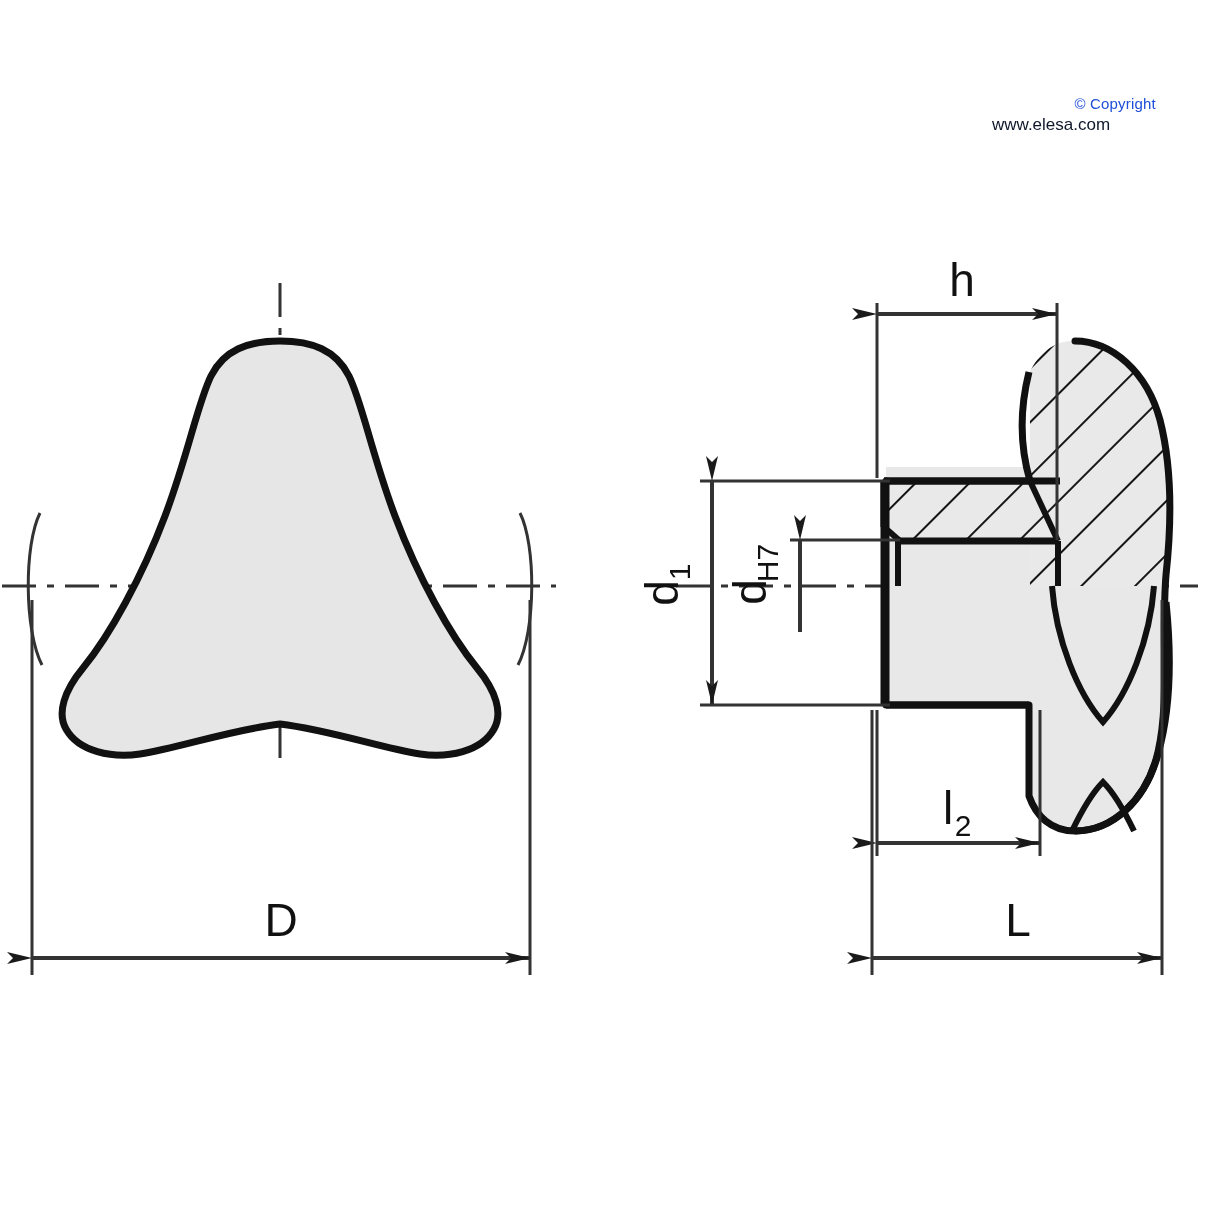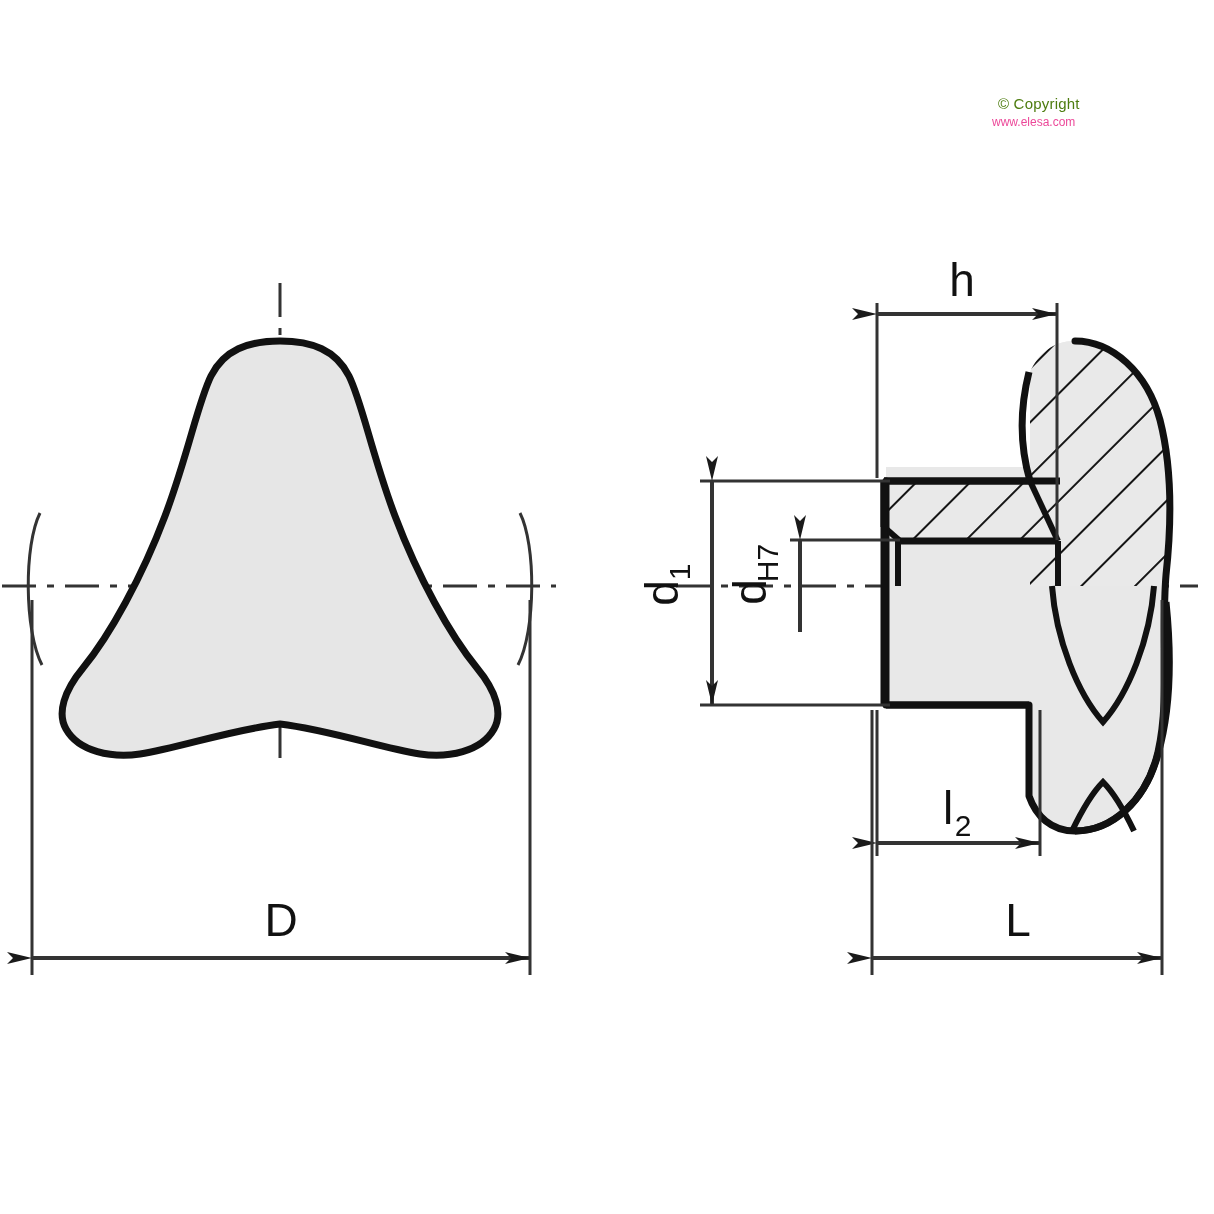--- a/index.html
+++ b/index.html
@@ -42,24 +42,25 @@
     position: absolute;
     right: 58px;
     top: 95px;
     width: 170px;
     text-align: left;
     user-select: none;
   }
   .logo-copyright {
     font-family: "Liberation Sans", sans-serif;
     font-size: 15px;
-    color: #4d7c0f;
+    color: #1d4ed8;
     letter-spacing: 0.2px;
     margin: 0 0 3px 12px;
     white-space: nowrap;
+    text-align: right;
   }
   .logo-mark {
     font-family: "Liberation Sans", sans-serif;
     font-size: 54px;
     font-weight: bold;
     color: #c9c9c9;
     line-height: 0.95;
     letter-spacing: -2px;
     margin: 0 0 0 4px;
     position: relative;
@@ -68,22 +69,22 @@
   .logo-reg {
     font-family: "Liberation Sans", sans-serif;
     font-size: 14px;
     color: #c9c9c9;
     position: absolute;
     top: 6px;
     right: -13px;
   }
   .logo-url {
     font-family: "Liberation Sans", sans-serif;
-    font-size: 12px;
-    color: #ec4899;
+    font-size: 17px;
+    color: #0f172a;
     margin: 2px 0 16px 6px;
     white-space: nowrap;
   }
 </style>
 </head>
 <body>
 
 <div id="drawing-root">
 
   <svg class="dwg" viewBox="0 0 1214 1214" xmlns="http://www.w3.org/2000/svg">

